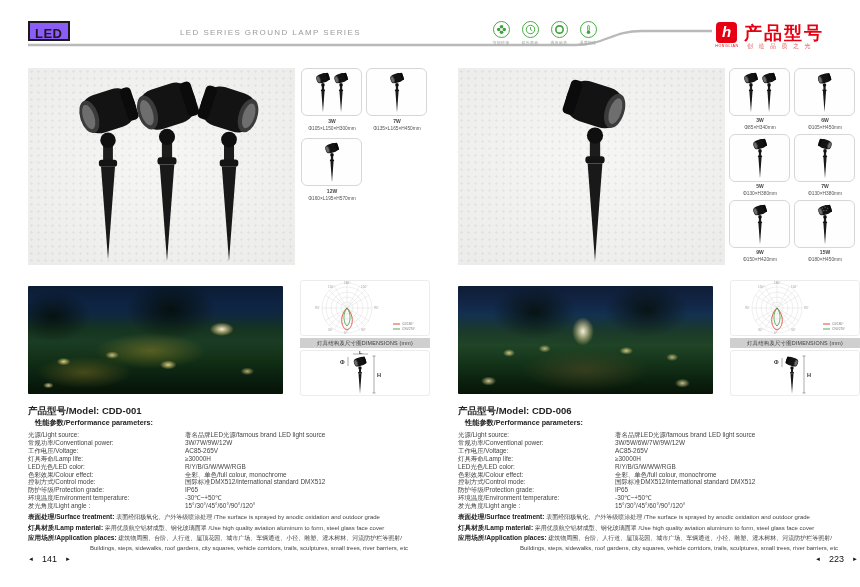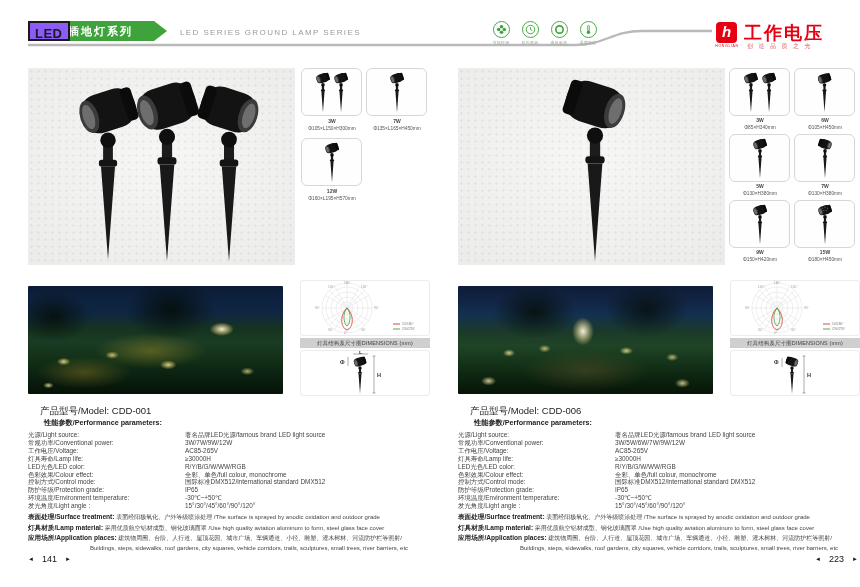--- a/index.html
+++ b/index.html
@@ -58,22 +58,22 @@
       radial-gradient(10px 6px at 88% 90%, rgba(255,240,170,.75), transparent 75%),
       radial-gradient(80px 26px at 50% 78%, rgba(90,80,40,.5), transparent 80%),
       radial-gradient(56px 36px at 30% 24%, rgba(6,14,8,.85), transparent 75%),
       radial-gradient(56px 36px at 74% 22%, rgba(6,14,8,.8), transparent 75%),
       linear-gradient(180deg,#0e1d36 0%,#122646 16%,#133050 26%,#1b3a2a 42%,#204426 55%,#15351a 70%,#0c2410 85%,#071407 100%); }
 
   .polar-box { left:272px; top:220px; width:130px; height:56px; background:#fff; border:1px solid #ececec; border-radius:3px;}
   .dim-caption { left:272px; top:278px; width:130px; height:10px; background:#cfcfcf; color:#3c3c3c; font-size:5.4px; line-height:10px; text-align:center; letter-spacing:.2px; }
   .dim-box { left:272px; top:290px; width:130px; height:46px; background:#fff; border:1px solid #ececec; border-radius:3px;}
 
-  .model-line { left:0; top:345px; font-size:9.5px; font-weight:normal; color:#222;margin-left:12px; }
-  .perf-line { left:16px; top:358px; font-size:7.2px; font-weight:bold; color:#222; }
+  .model-line { left:0; top:345px; font-size:9.5px; font-weight:bold; color:#222; }
+  .perf-line { left:7px; top:358px; font-size:7.2px; font-weight:bold; color:#222; }
   .params { left:0; top:371px; width:402px; }
   .prow { display:flex; font-size:6.4px; color:#444; line-height:7.9px; }
   .plabel { width:157px; flex:none; }
   .pvalue { flex:1; }
 
   .notes { left:0; top:452px; width:402px; font-size:6px; color:#444; }
   .nrow { line-height:9.6px; }
   .nrow .nlabel { font-size:6.6px; font-weight:bold; color:#222; }
   .nrow2 { margin-left:62px; line-height:8.5px; }
 
@@ -107,21 +107,20 @@
   </defs>
 </svg>
 
 <div class="root">
 
   <svg class="abs swoosh" viewBox="0 0 716 36">
     <path d="M28 29 H575 C605 29 612 15 642 15 H712" fill="none" stroke="#b9b9b9" stroke-width="2.4"></path>
   </svg>
 
   <div class="abs hdr-led">LED</div>
-  <div class="abs hdr-banner">插地灯系列</div>
   <div class="abs hdr-series-en">LED SERIES GROUND LAMP SERIES</div>
 
   <div class="abs feat" style="left:488px">
     <div class="cir">
       <svg width="11" height="11" viewBox="0 0 12 12">
           <g fill="#3fa33c">
             <circle cx="6" cy="3" r="2"></circle>
             <circle cx="9" cy="6" r="2"></circle>
             <circle cx="6" cy="9" r="2"></circle>
             <circle cx="3" cy="6" r="2"></circle>
@@ -153,21 +152,21 @@
       <svg width="11" height="11" viewBox="0 0 12 12">
           <rect x="5.1" y="1.5" width="1.8" height="6" rx=".9" fill="none" stroke="#3fa33c" stroke-width=".9"></rect>
           <circle cx="6" cy="9" r="1.9" fill="#3fa33c"></circle>
         </svg>
     </div>
     <div class="lbl">温度特性</div>
   </div>
 
   <div class="abs logo-box">h</div>
   <div class="abs logo-cap">HONGLIAN</div>
-  <div class="abs brand-name">工作电压</div>
+  <div class="abs brand-name">产品型号</div>
   <div class="abs brand-tag">创造品质之光</div>
 
   <div class="page page-left">
 
     <div class="abs main-photo">
       <svg style="left:38px;top:12px" width="84" height="182" viewBox="0 0 60 130">
           <use href="#spikelight"></use>
         </svg>
       <svg style="left:95px;top:6px" width="88" height="190" viewBox="0 0 60 130">
           <use href="#spikelight"></use>

